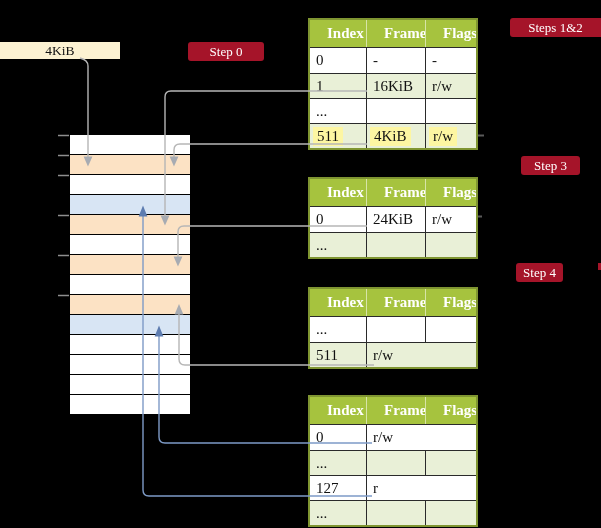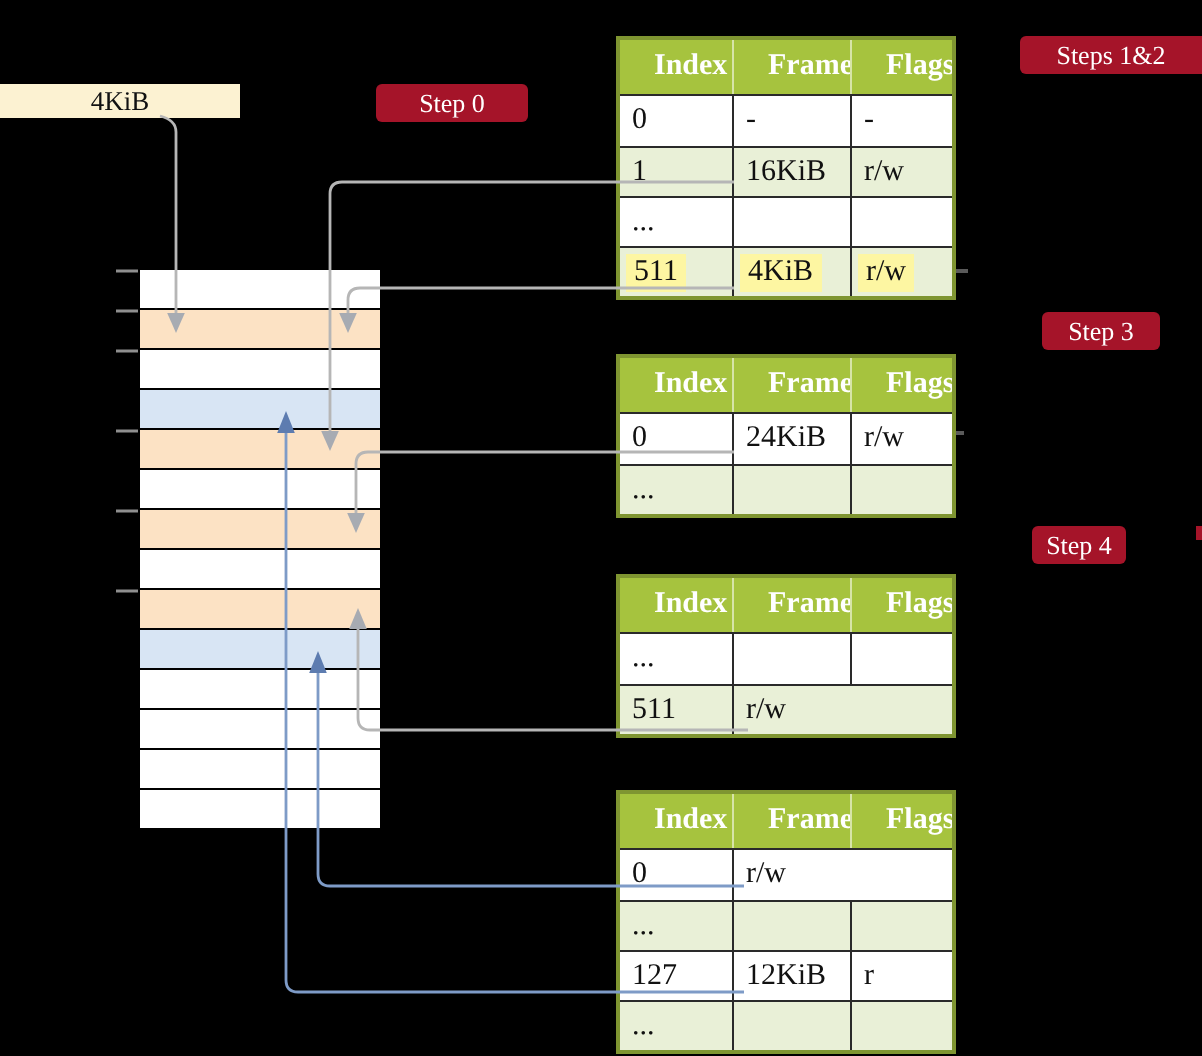--- a/index.html
+++ b/index.html
@@ -156,21 +156,20 @@
       <div class="bcell c0">0</div>
       <div class="bcell c2">r/w</div>
     </div>
     <div class="brow shaded">
       <div class="bcell c0">...</div>
       <div class="bcell c1"></div>
       <div class="bcell c2"></div>
     </div>
     <div class="brow">
       <div class="bcell c0">127</div>
-      <div class="bcell c1">12KiB</div>
       <div class="bcell c2">r</div>
     </div>
     <div class="brow shaded">
       <div class="bcell c0">...</div>
       <div class="bcell c1"></div>
       <div class="bcell c2"></div>
     </div>
   </div>
 
   <svg class="lines" width="601" height="528" viewBox="0 0 601 528">

